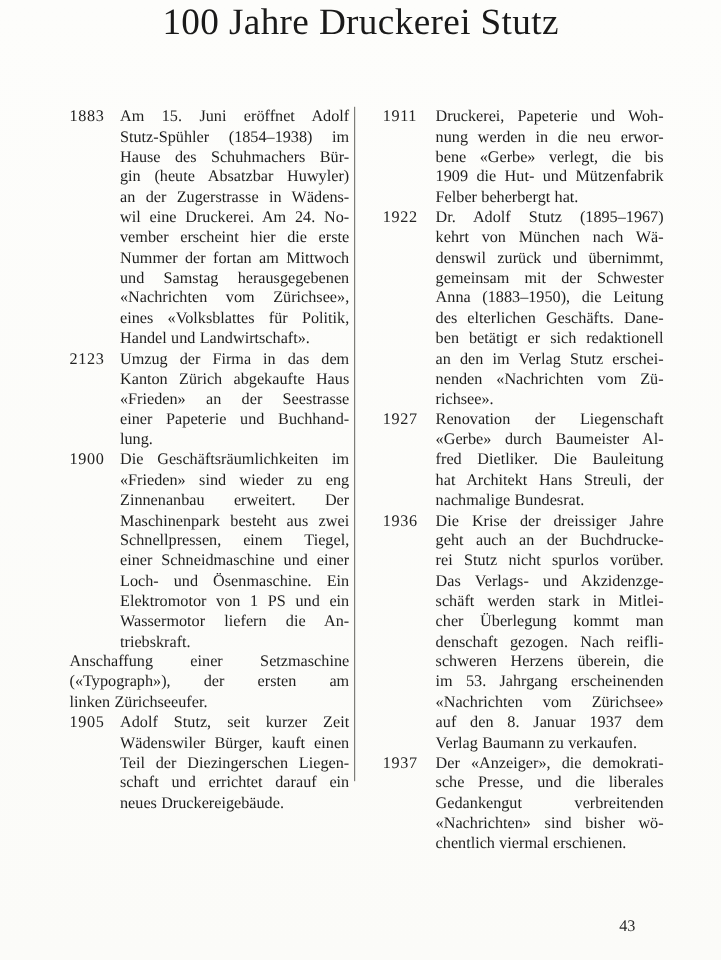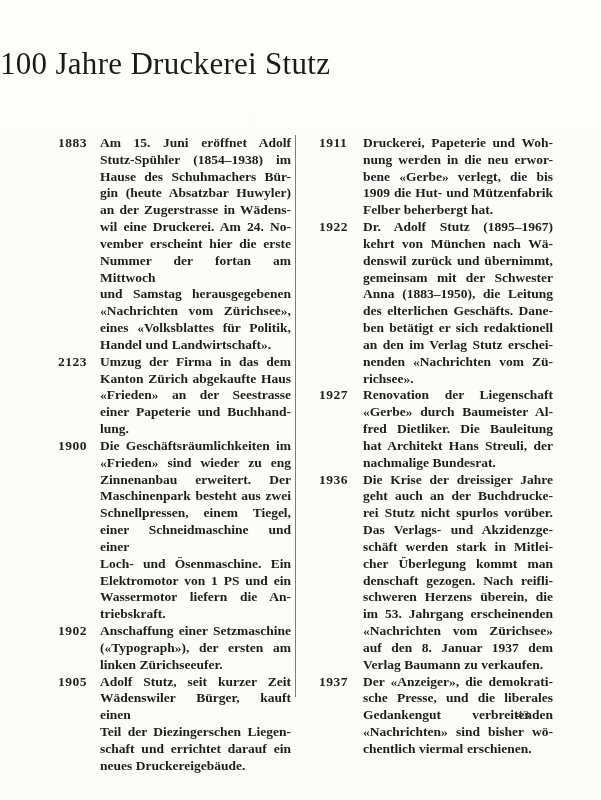--- a/index.html
+++ b/index.html
@@ -13,21 +13,21 @@
     overflow: hidden;
   }
   .page {
     position: relative;
     width: 601px;
     height: 800px;
     background: linear-gradient(180deg, #fdfdfb 0%, #fbfbf8 100%);
   }
   .title {
     margin: 0;
-    padding-top: 46px;
+    text-align: center;
     font-size: 31px;
     line-height: 36px;
     font-weight: 400;
     letter-spacing: 0.3px;
     color: #1a1a1a;
   }
   .columns {
     display: flex;
     align-items: flex-start;
     margin: 53px 0 0 58px;
@@ -38,21 +38,21 @@
   }
   .col.left  { width: 233px; }
   .col.right { width: 234px; margin-left: 23px; }
   .divider {
     width: 1px;
     height: 562px;
     background: #7d7d78;
     margin-left: 4px;
     flex: none;
   }
-  .entry { display: flex; font-weight: bold; }
+  .entry { display: flex; }
   .year {
     flex: none;
     width: 42px;
     letter-spacing: 0.5px;
     color: #222;
   }
   .col.right .year { width: 44px; }
   .text { flex: 1; min-width: 0; }
   .line {
     text-align: justify;
@@ -61,21 +61,21 @@
     word-spacing: 0.2px;
   }
   .line.last {
     text-align: right;
     text-align-last: left;
     -moz-text-align-last: left;
   }
   .page-number {
     position: absolute;
     left: 516px;
-    top: 707px;
+    top: 764px;
     font-size: 13.5px;
     color: #2a2a2a;
   }
 </style>
 </head>
 <body>
 
 <div class="page">
 
   <h1 class="title">100 Jahre Druckerei Stutz</h1>
@@ -121,21 +121,20 @@
             <div class="line">Schnellpressen, einem Tiegel,</div>
             <div class="line">einer Schneidmaschine und einer</div>
             <div class="line">Loch- und Ösenmaschine. Ein</div>
             <div class="line">Elektromotor von 1 PS und ein</div>
             <div class="line">Wassermotor liefern die An-</div>
             <div class="line last">triebskraft.</div>
           </div>
   </div>
 
   <div class="entry">
-    <div class="year">1902</div>
     <div class="text">
             <div class="line">Anschaffung einer Setzmaschine</div>
             <div class="line">(«Typograph»), der ersten am</div>
             <div class="line last">linken Zürichseeufer.</div>
           </div>
   </div>
 
   <div class="entry">
     <div class="year">1905</div>
     <div class="text">

